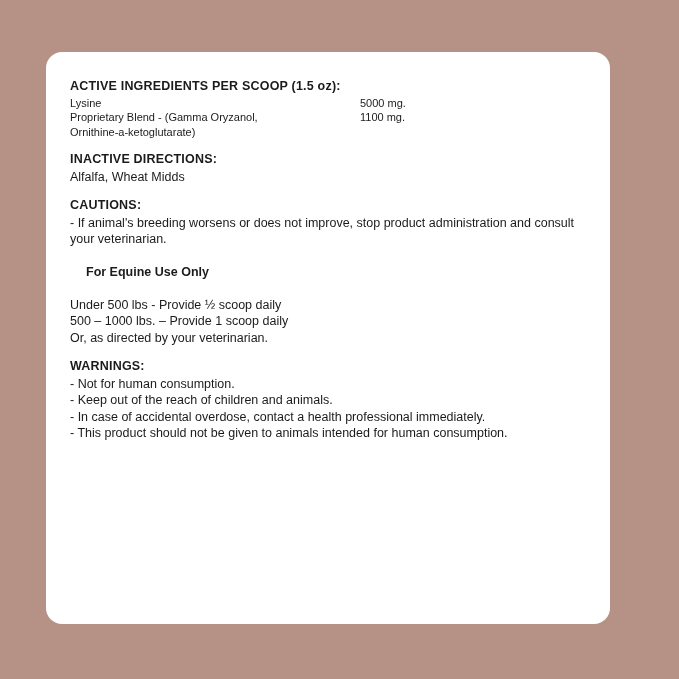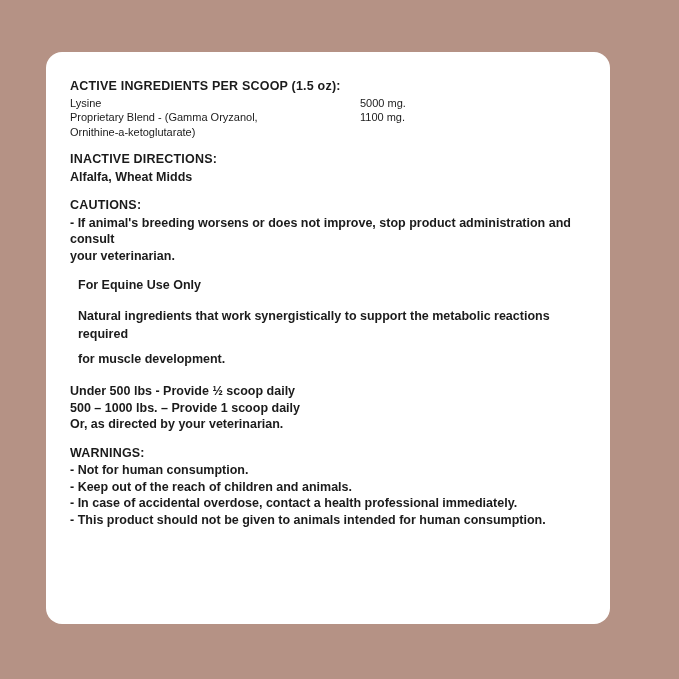--- a/index.html
+++ b/index.html
@@ -32,26 +32,26 @@
     font-size: 12.5px;
     font-weight: bold;
     letter-spacing: 0.2px;
     margin: 0 0 1px 0;
     line-height: 1.25;
   }
   .line {
     font-size: 12.5px;
     line-height: 1.32;
     margin: 0;
-    font-weight: bold;
+    font-weight: normal;
   }
   .bold-line {
     font-size: 12.5px;
     line-height: 1.35;
-    margin: 8px;
+    margin: 16px;
     font-weight: bold;
   }
   .ing-row {
     display: flex;
     font-size: 11px;
     line-height: 1.32;
   }
   .ing-name {
     width: 290px;
     flex: 0 0 290px;
@@ -96,24 +96,20 @@
   <div class="section">
     <p class="heading">CAUTIONS:</p>
     <p class="line">- If animal's breeding worsens or does not improve, stop product administration and consult</p>
     <p class="line">your veterinarian.</p>
   </div>
 
   <div class="statement">
     <p class="bold-line">For Equine Use Only</p>
   </div>
 
-  <div class="synergy">
-    <p class="bold-line">Natural ingredients that work synergistically to support the metabolic reactions required</p>
-    <p class="bold-line">for muscle development.</p>
-  </div>
 
   <div class="section">
     <p class="line">Under 500 lbs -  Provide ½ scoop daily</p>
     <p class="line">500 – 1000 lbs. – Provide 1 scoop daily</p>
     <p class="line">Or, as directed by your veterinarian.</p>
   </div>
 
   <div class="section">
     <p class="heading">WARNINGS:</p>
     <p class="line">- Not for human consumption.</p>

